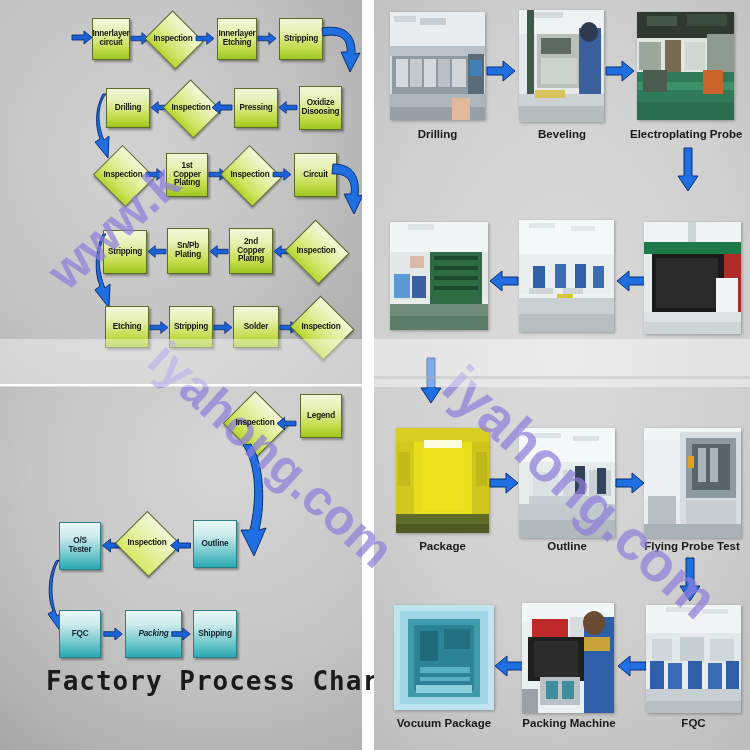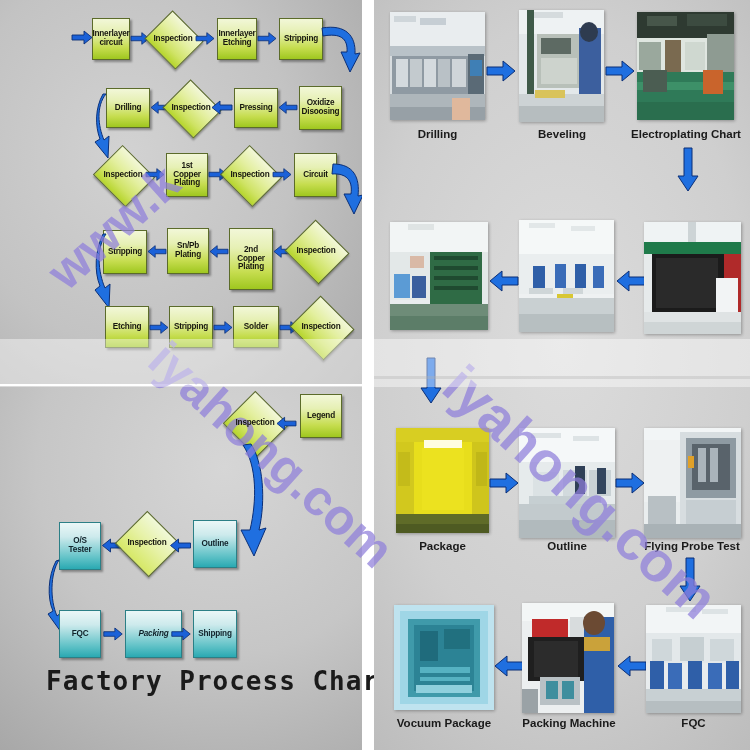--- a/index.html
+++ b/index.html
@@ -182,21 +182,21 @@
         </svg>
     </div>
     <div class="node green" style="left:167px;top:228px;width:42px;height:46px;">
       <span>Sn/Pb Plating</span>
     </div>
     <div class="arr" style="left:210px;top:245px;">
       <svg width="18" height="13" viewBox="0 0 20 13">
           <path class="blue" d="M20 4 L8 4 L8 0 L0 6.5 L8 13 L8 9 L20 9 Z"></path>
         </svg>
     </div>
-    <div class="node green" style="left:229px;top:228px;width:44px;height:62px;">
+    <div class="node green" style="left:229px;top:228px;width:44px;height:46px;">
       <span>2nd Copper Plating</span>
     </div>
     <div class="arr" style="left:274px;top:245px;">
       <svg width="18" height="13" viewBox="0 0 20 13">
           <path class="blue" d="M20 4 L8 4 L8 0 L0 6.5 L8 13 L8 9 L20 9 Z"></path>
         </svg>
     </div>
     <div class="node diamond" style="left:293px;top:230px;width:46px;height:42px;">
       <span class="dshape"></span>
         <span class="dlabel">Inspection</span>
@@ -375,21 +375,21 @@
         <rect x="28" y="28" width="16" height="32" fill="#7a6a50"></rect>
         <rect x="48" y="30" width="20" height="28" fill="#cfd8d0"></rect>
         <rect x="70" y="22" width="27" height="40" fill="#8e9b92"></rect>
         <rect x="0" y="60" width="97" height="30" fill="#2f7a58"></rect>
         <rect x="0" y="70" width="97" height="8" fill="#3d9068"></rect>
         <rect x="6" y="58" width="24" height="22" fill="#4b5d52"></rect>
         <rect x="66" y="58" width="20" height="24" fill="#c9642c"></rect>
         <rect x="0" y="90" width="97" height="18" fill="#2a6e4e"></rect>
       </svg>
     </div>
-    <div class="cap" style="left:256px;top:128px;width:112px;">Electroplating Chart</div>
+    <div class="cap" style="left:256px;top:128px;width:112px;">Electroplating Probe</div>
 
     <div class="arr" style="left:303px;top:148px;">
       <svg width="22" height="44" viewBox="0 0 22 44">
           <path class="blue2" d="M7 0 L15 0 L15 28 L21 28 L11 43 L1 28 L7 28 Z"></path>
         </svg>
     </div>
 
     <div class="photo" style="left:16px;top:222px;width:98px;height:108px;">
       <svg width="98" height="108" viewBox="0 0 98 108" preserveAspectRatio="none">
         <rect width="98" height="108" fill="#e9edee"></rect>

